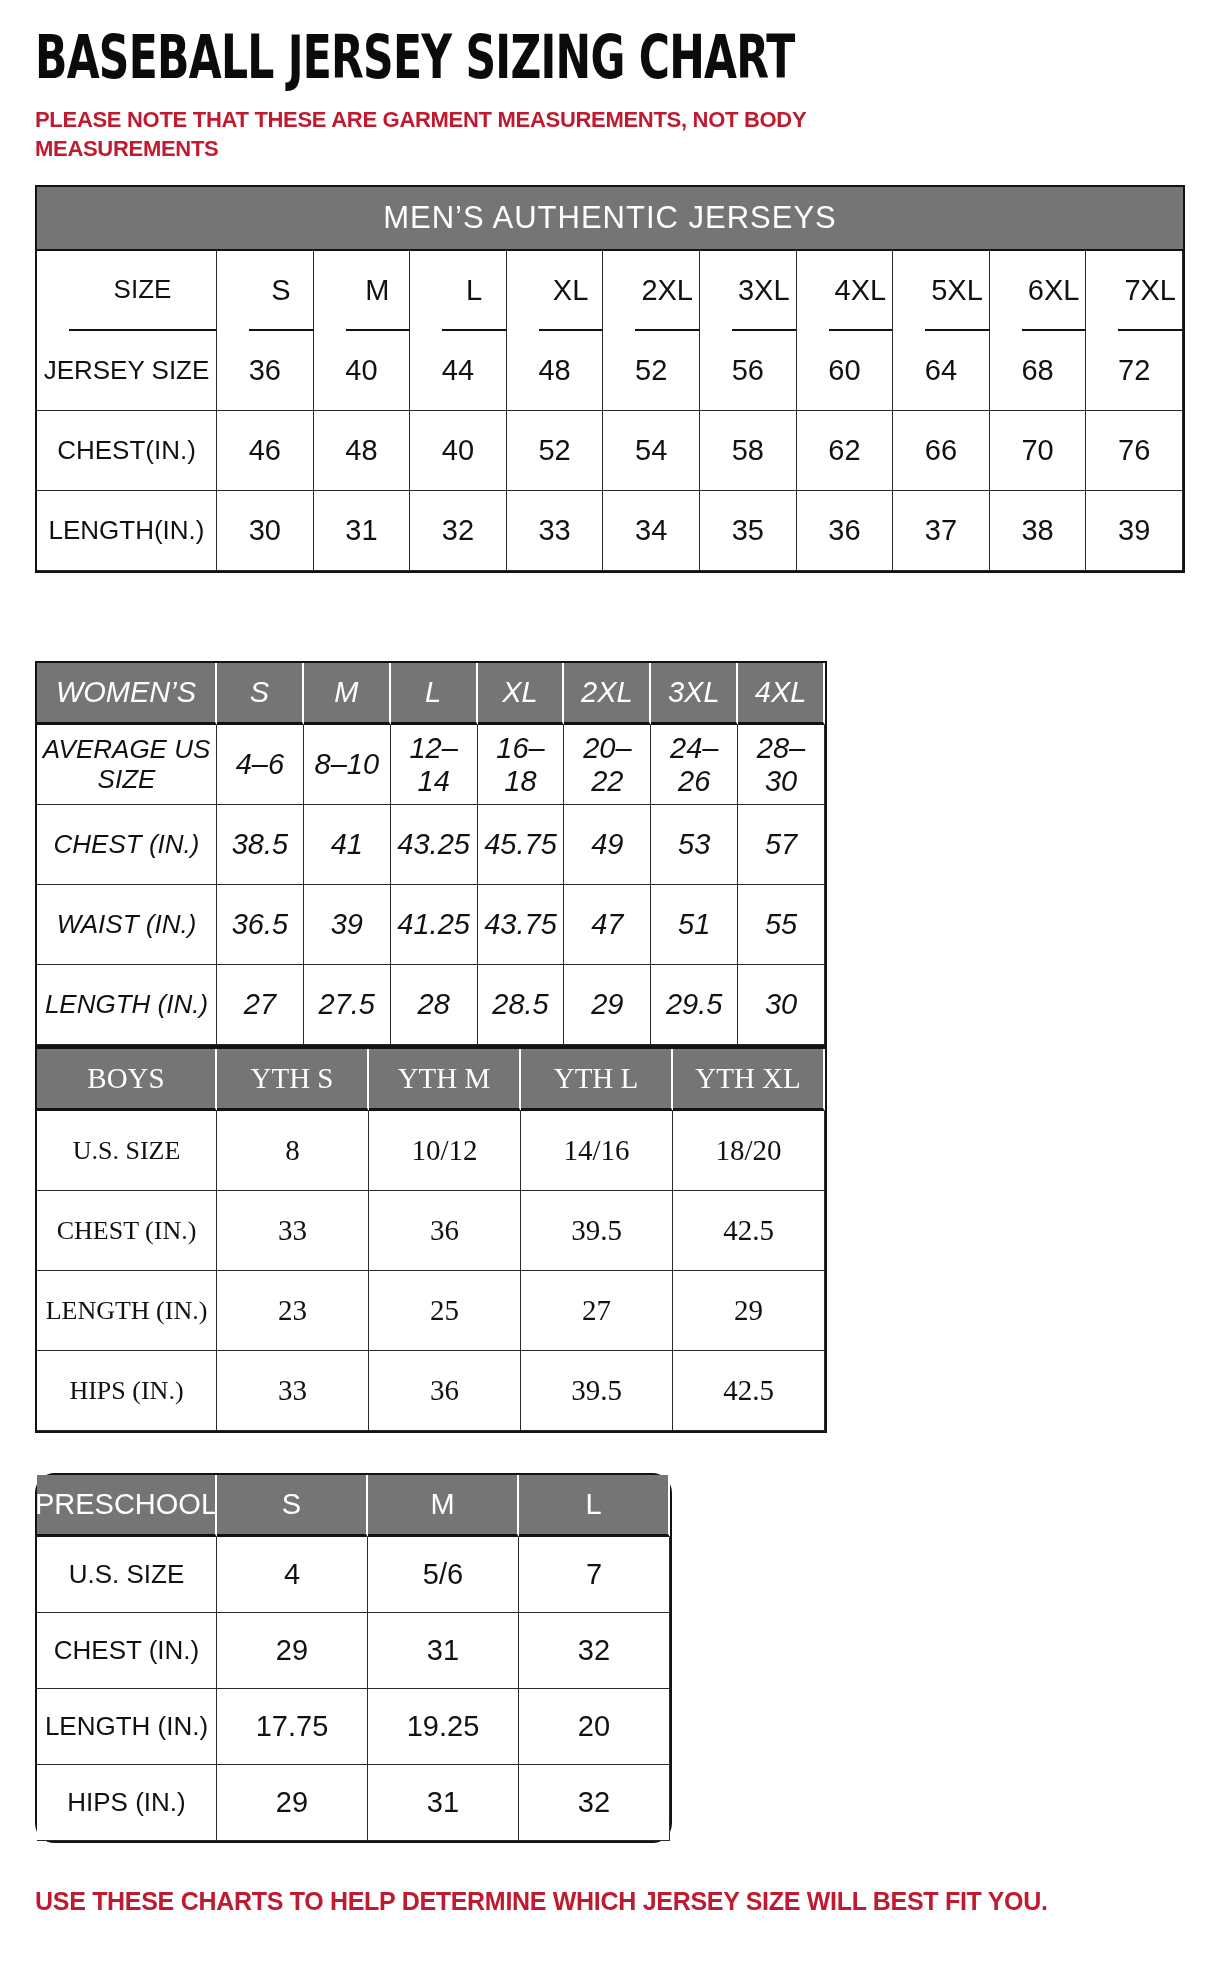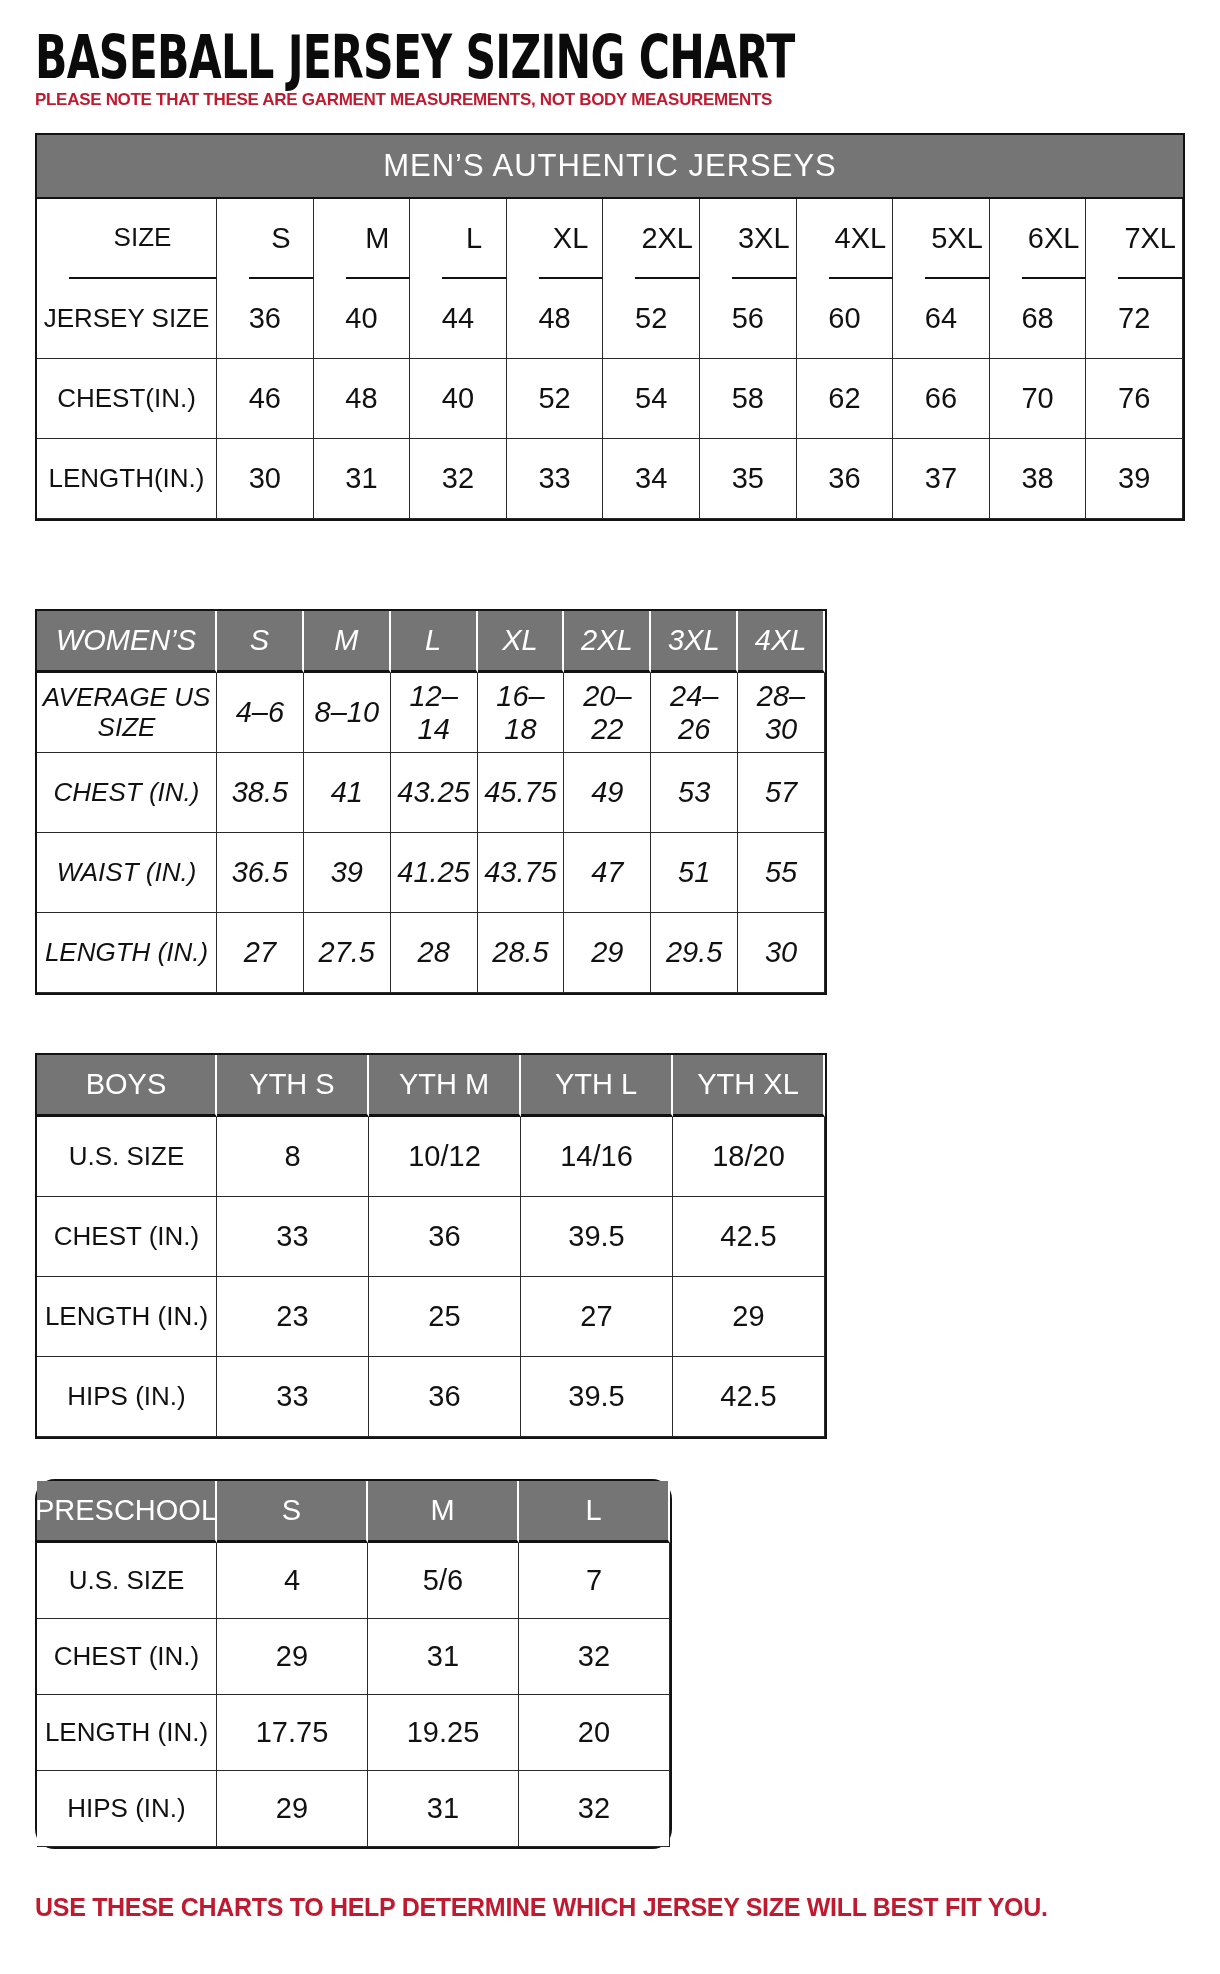--- a/index.html
+++ b/index.html
@@ -23,36 +23,36 @@
     font-weight:bold;
     font-size:56px;
     letter-spacing:-1px;
     color:#0b0b0b;
     transform:scale(0.76,1.08);
     transform-origin:left center;
     white-space:nowrap;
     margin-top:4px;
   }
   .note{
-    margin-top:0;
+    margin-top:16px;
     color:var(--red);
-    font-size:17px;
+    font-size:22px;
     font-weight:bold;
     letter-spacing:-0.3px;
     line-height:1.32;
     max-width:900px;
   }
   .tbl{
     display:grid;
     border:2px solid var(--dark);
     margin-top:0;
   }
   .tbl-mens{grid-template-columns:180px repeat(10,1fr);width:1150px;margin-top:22px;}
   .tbl-womens{grid-template-columns:180px repeat(7,1fr);width:792px;margin-top:88px;font-style:italic;}
-  .tbl-boys{grid-template-columns:180px repeat(4,1fr);width:792px;margin-top:58px;}
+  .tbl-boys{grid-template-columns:180px repeat(4,1fr);width:792px;font-family:Liberation Serif, serif;}
   .tbl-preschool{grid-template-columns:180px repeat(3,1fr);width:637px;margin-top:40px;border-radius:20px;}
 
   .banner{
     grid-column:1 / -1;
     background:var(--gray);
     color:#fff;
     height:64px;
     display:flex;align-items:center;justify-content:center;
     font-size:31px;
     letter-spacing:1px;

